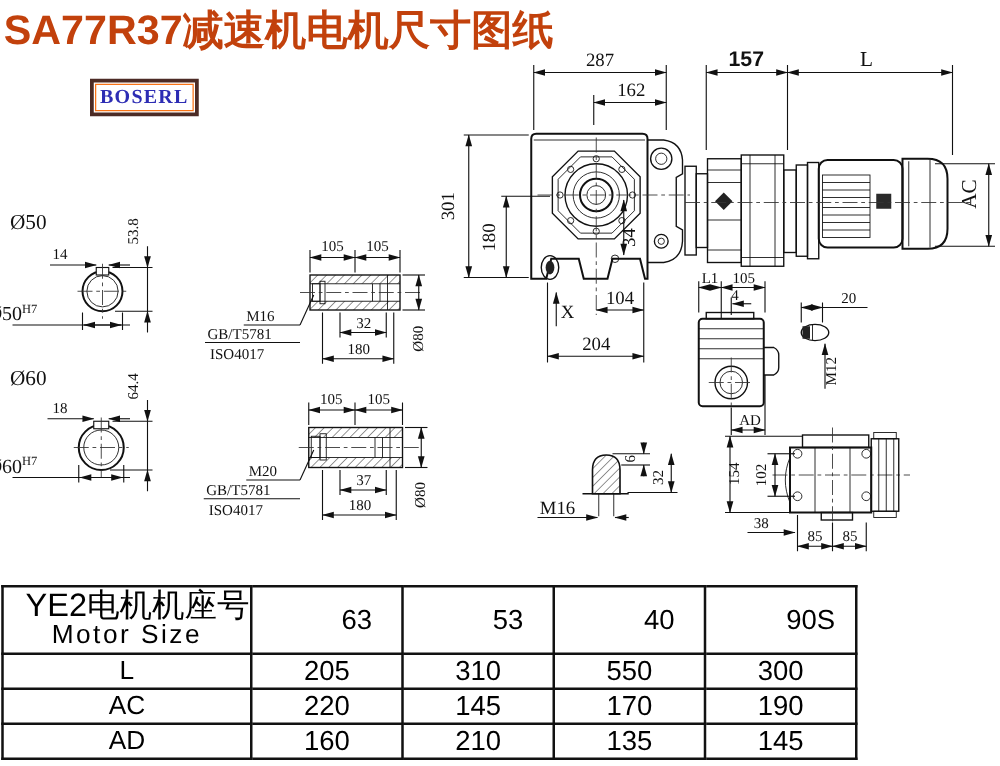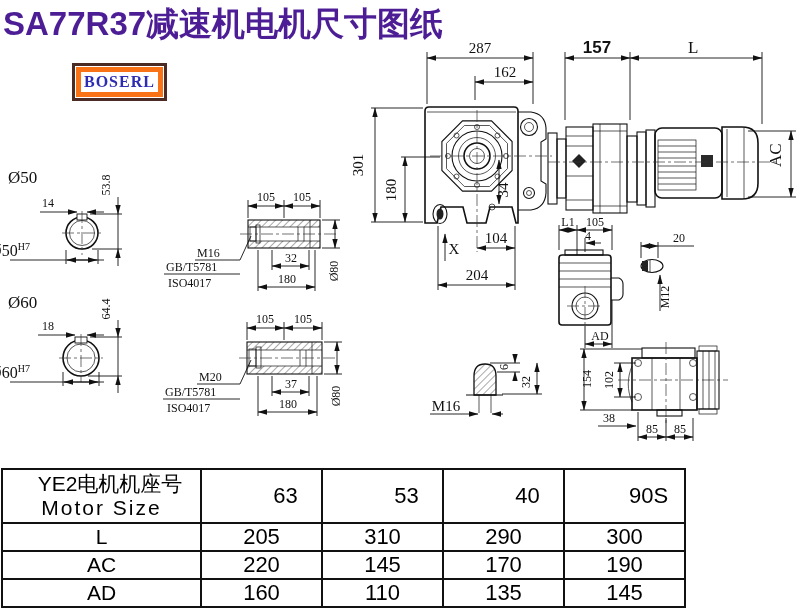--- a/index.html
+++ b/index.html
@@ -1,42 +1,42 @@
 <!DOCTYPE html>
 <html><head>
 <meta charset="utf-8">
 <style>
   html,body{margin:0;padding:0;background:#ffffff;}
   #canvas{position:relative;width:800px;height:613px;background:#ffffff;overflow:hidden;
           font-family:"Liberation Sans",sans-serif;}
-  #title{position:absolute;left:3px;top:2px;font-size:33px;font-weight:bold;color:#4c1d95;
+  #title{position:absolute;left:3px;top:2px;font-size:33px;font-weight:bold;color:#c2410c;
          letter-spacing:0px;white-space:nowrap;}
   #logo{position:absolute;left:72px;top:63px;border:3px solid #4c2b25;background:#fff;padding:1px;}
-  #logo .inner{display:block;border:5px solid #f97316;padding:0 3px;
+  #logo .inner{display:block;border:1px solid #f97316;padding:0 3px;
                font-family:"Liberation Serif",serif;font-weight:bold;font-size:16px;
                color:#2d2db4;line-height:20px;letter-spacing:1px;}
   svg{position:absolute;left:0;top:0;}
   svg text{fill:#111;}
   .dt{font-family:"Liberation Serif",serif;font-size:15px;text-anchor:middle;}
   .dts{font-family:"Liberation Serif",serif;font-size:12px;text-anchor:middle;}
   .dtb{font-family:"Liberation Sans",sans-serif;font-weight:bold;font-size:17px;text-anchor:middle;}
   .lbl{font-family:"Liberation Serif",serif;font-size:12px;text-anchor:start;}
   .big{font-family:"Liberation Serif",serif;font-size:17px;text-anchor:start;}
   .ol{stroke:#111;stroke-width:1.6;fill:none;}
   .ml{stroke:#111;stroke-width:1.1;fill:none;}
   .il{stroke:#111;stroke-width:.7;fill:none;}
   .dl{stroke:#111;stroke-width:.9;fill:none;}
   .cl{stroke:#333;stroke-width:.7;fill:none;stroke-dasharray:12 3 3 3;}
   
   #spec{position:absolute;left:1px;top:468px;border-collapse:collapse;table-layout:fixed;}
   #spec td{border:2px solid #111;text-align:center;vertical-align:middle;padding:0;color:#000;}
   #spec .c0{width:197px;} #spec .c{width:71px;padding-left:48px;}
   #spec .hrow td{height:52px;}
   #spec .r1 td{height:25px;} #spec .r2 td{height:26px;} #spec .r3 td{height:25px;}
-  #spec .cn{font-size:21px;line-height:24px;margin-left:17px;}
+  #spec .cn{font-size:26px;line-height:24px;margin-left:17px;}
   #spec .en{font-size:21px;line-height:24px;letter-spacing:2px;}
   #spec .num{font-size:22px;}
   #spec .rl{font-size:21px;}
 </style>
 </head>
 <body>
 
 <div id="canvas">
 
   <div id="title">SA77R37减速机电机尺寸图纸</div>
@@ -403,33 +403,33 @@
       </td>
       <td class="c num">63</td>
       <td class="c num">53</td>
       <td class="c num">40</td>
       <td class="c num">90S</td>
     </tr>
     <tr class="r1">
       <td class="rl">L</td>
       <td class="num">205</td>
       <td class="num">310</td>
-      <td class="num">290</td>
+      <td class="num">550</td>
       <td class="num">300</td>
     </tr>
     <tr class="r2">
       <td class="rl">AC</td>
       <td class="num">220</td>
       <td class="num">145</td>
       <td class="num">170</td>
       <td class="num">190</td>
     </tr>
     <tr class="r3">
       <td class="rl">AD</td>
       <td class="num">160</td>
-      <td class="num">110</td>
+      <td class="num">210</td>
       <td class="num">135</td>
       <td class="num">145</td>
     </tr>
   </tbody>
     </table>
 
 </div>
 
 </body></html>

